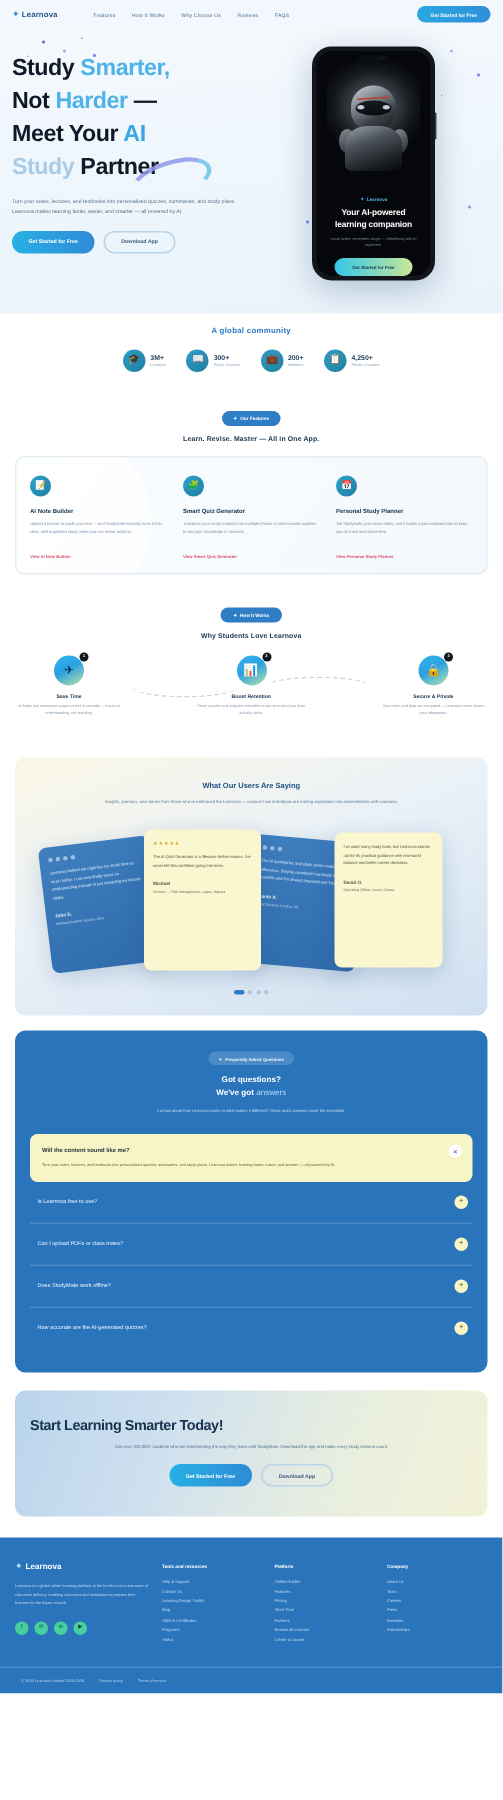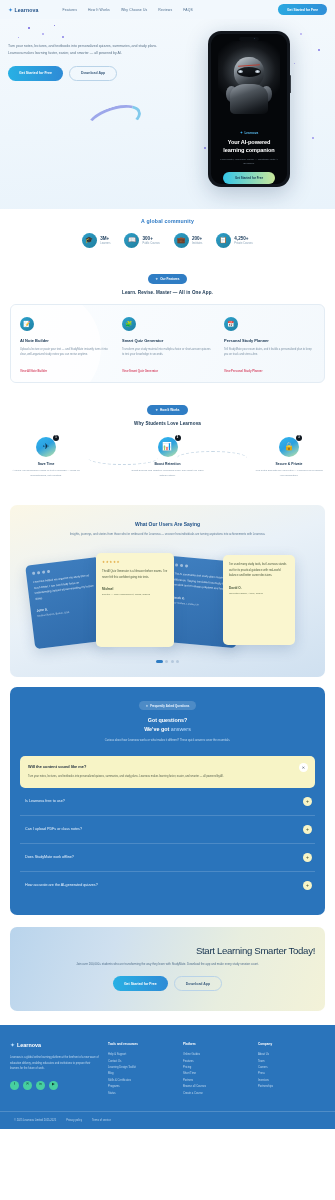--- a/index.html
+++ b/index.html
@@ -283,21 +283,21 @@
     font-size:5px;display:flex;align-items:center;justify-content:center;
     flex:none;border:none;line-height:1;
   }
 
   
   .cta{
     margin:12px 10px 14px;border-radius:7px;padding:18px 10px 20px;
     background:linear-gradient(110deg,#b9d4ec 0%,#cfe0ef 32%,#e8eedf 68%,#f3f2d8 100%);
   }
   .cta-h{
-    text-align:right;font-size:9.6px;font-weight:400;color:#16334f;letter-spacing:-.3px;
+    text-align:left;font-size:9.6px;font-weight:700;color:#16334f;letter-spacing:-.3px;
   }
   .cta-s{
     text-align:center;font-size:2.9px;line-height:1.95;color:#53708c;
     margin:6px auto 0;width:225px;
   }
   .cta-btns{display:flex;justify-content:center;gap:6px;margin-top:9px;}
 
   
   .footer{background:#2a74bb;padding:17px 10px 0;}
   .f-top{display:flex;gap:8px;}
@@ -351,20 +351,26 @@
     <div class="confetti" style="left:300px;top:14px;width:2px;height:2px;background:#b6aef2;"></div>
     <div class="confetti" style="left:318px;top:30px;width:1.5px;height:1.5px;background:#8d85e8;"></div>
     <div class="confetti" style="left:294px;top:44px;width:1.3px;height:1.3px;background:#a9a2f0;"></div>
     <div class="confetti" style="left:312px;top:118px;width:1.8px;height:1.8px;background:#9e96ec;"></div>
     <div class="confetti" style="left:204px;top:128px;width:1.5px;height:1.5px;background:#8f87e9;"></div>
     <div class="confetti" style="left:208px;top:140px;width:1.2px;height:1.2px;background:#b0a9f1;"></div>
 
     <div class="hero-inner">
       <div class="hero-left">
         <div class="swoosh"></div>
+        <h1 class="h1">
+          <div><span>Study </span><span class="acc">Smarter,</span></div>
+          <div><span>Not </span><span class="acc">Harder</span><span> —</span></div>
+          <div><span>Meet Your </span><span class="acc2">AI</span></div>
+          <div><span class="faint">Study </span><span>Partner</span></div>
+        </h1>
         <p class="hero-sub">Turn your notes, lectures, and textbooks into personalized quizzes, summaries, and study plans. Learnova makes learning faster, easier, and smarter — all powered by AI.</p>
         <div class="hero-btns">
           <button class="btn-primary">Get Started for Free</button>
           <button class="btn-ghost">Download App</button>
         </div>
       </div>
 
       <div class="phone">
         <div class="phone-screen">
           <div class="notch"></div>

